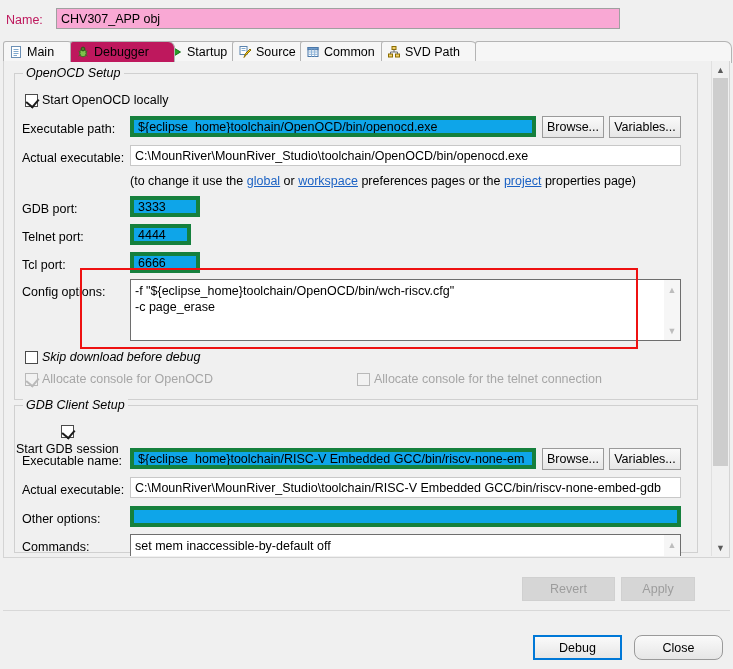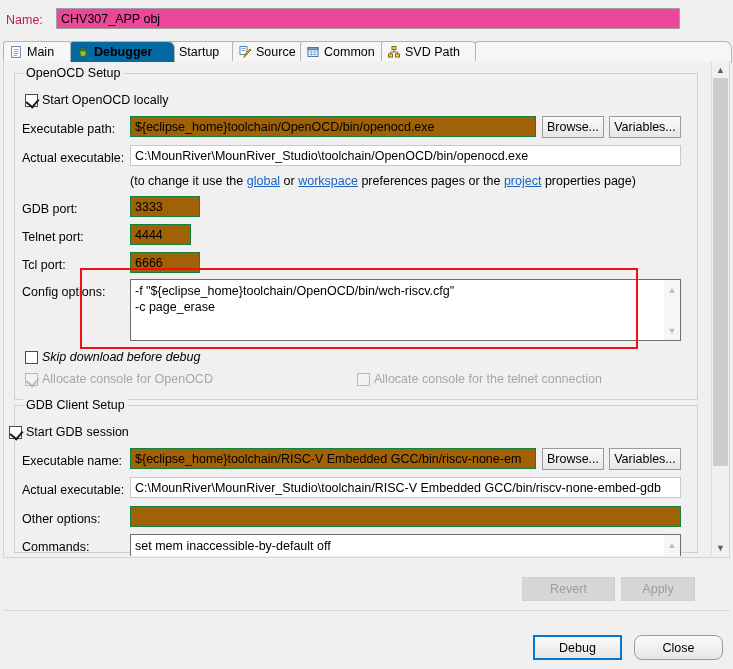--- a/index.html
+++ b/index.html
@@ -13,22 +13,22 @@
     position:relative;
   }
   
   #name-row{
     position:absolute;left:0;top:8px;width:733px;height:26px;
   }
   #name-label{
     position:absolute;left:6px;top:5px;font-size:12.5px;color:#be185d;
   }
   #name-input{
-    position:absolute;left:56px;top:0px;width:624px;height:21px;
-    border:1px solid #a0a0a0;background:#ec4899;
+    position:absolute;left:56px;top:0px;width:564px;height:21px;
+    border:1px solid #a0a0a0;background:#f9a8d4;
     font-family:"Liberation Sans", sans-serif;font-size:12.5px;
     padding:1px 4px;box-sizing:border-box;color:#000;
     outline:none;
   }
 
   
   #tabbar{
     position:absolute;left:3px;top:41px;width:727px;height:21px;
   }
   #tabbar-base{
@@ -41,22 +41,22 @@
     box-sizing:border-box;
     font-size:12.5px;
     white-space:nowrap;
     border:1px solid #b4b4b4;
     border-bottom:none;
     border-radius:3px 7px 0 0;
     background:#f6f6f6;
     color:#000;
   }
   .tab.selected{
-    background:#0369a1;
-    font-weight:bold;
+    background:#be185d;
+    font-weight:normal;
     z-index:3;
   }
   .tab-icon{
     width:14px;height:14px;display:inline-block;flex:0 0 auto;
     position:relative;
   }
   .tab-right-empty{
     position:absolute;top:0;height:21px;
     border:1px solid #b4b4b4;border-bottom:none;
     border-radius:3px 7px 0 0;
@@ -92,32 +92,33 @@
     position:absolute;left:1px;top:17px;width:15px;height:388px;
     background:#cdcdcd;
   }
 
   
   .group{
     position:absolute;
     border:1px solid #d0d0d0;
     border-radius:0;
     box-sizing:border-box;
+    font-style:italic;
   }
   .group-title{
     position:absolute;top:-8px;left:8px;
     background:#f0f0f0;padding:0 3px;
     font-size:12.5px;color:#000;
   }
 
   .flabel{position:absolute;font-size:12.5px;color:#000;}
 
   .textfield{
     position:absolute;height:21px;
-    border:1px solid #15803d;background:#a16207;
+    border:4px solid #15803d;background:#0ea5e9;
     font-family:"Liberation Sans", sans-serif;font-size:12.5px;
     padding:1px 4px;box-sizing:border-box;color:#000;
     outline:none;
   }
   .textfield.ro{
     border:1px solid #c8c8c8;background:#ffffff;
   }
 
   .btn{
     position:absolute;height:22px;
@@ -216,21 +217,21 @@
         <circle cx="7" cy="4" r="1.9" fill="#4d7f2a" stroke="#2e5018"></circle>
         <line x1="2.5" y1="6" x2="4.5" y2="7.5" stroke="#3f6b24"></line>
         <line x1="11.5" y1="6" x2="9.5" y2="7.5" stroke="#3f6b24"></line>
         <line x1="2.5" y1="11" x2="4.5" y2="9.5" stroke="#3f6b24"></line>
         <line x1="11.5" y1="11" x2="9.5" y2="9.5" stroke="#3f6b24"></line>
       </svg>
     </span>
     <span>Debugger</span>
   </div>
 
-  <div class="tab" style="left:152px;width:89px;">
+  <div class="tab" style="left:160px;width:89px;">
     <span class="tab-icon">
       <svg width="14" height="14" viewBox="0 0 14 14">
         <polygon points="4,2.5 11.5,7 4,11.5" fill="#2aa02a" stroke="#16701a"></polygon>
       </svg>
     </span>
     <span>Startup</span>
   </div>
 
   <div class="tab" style="left:229px;width:86px;">
     <span class="tab-icon">
@@ -335,21 +336,21 @@
 
     <div class="cbrow" style="left:353px;top:311px;">
       <span class="cbox dis"></span>
       <span class="cblabel dis">Allocate console for the telnet connection</span>
     </div>
 
     <div class="group" style="left:10px;top:344px;width:684px;height:148px;">
       <span class="group-title">GDB Client Setup</span>
     </div>
 
-    <div class="cbrow" style="left:5px;top:364px;">
+    <div class="cbrow" style="left:12px;top:364px;flex-direction:column;">
       <span class="cbox">
           <span class="tick"></span>
         </span>
       <span class="cblabel">Start GDB session</span>
     </div>
 
     <div class="flabel" style="left:18px;top:393px;">Executable name:</div>
     <input class="textfield" style="left: 126px; top: 387px; width: 406px;" value="${eclipse_home}toolchain/RISC-V Embedded GCC/bin/riscv-none-em">
     <div class="btn" style="left:538px;top:387px;width:62px;">Browse...</div>
     <div class="btn" style="left:605px;top:387px;width:72px;">Variables...</div>

